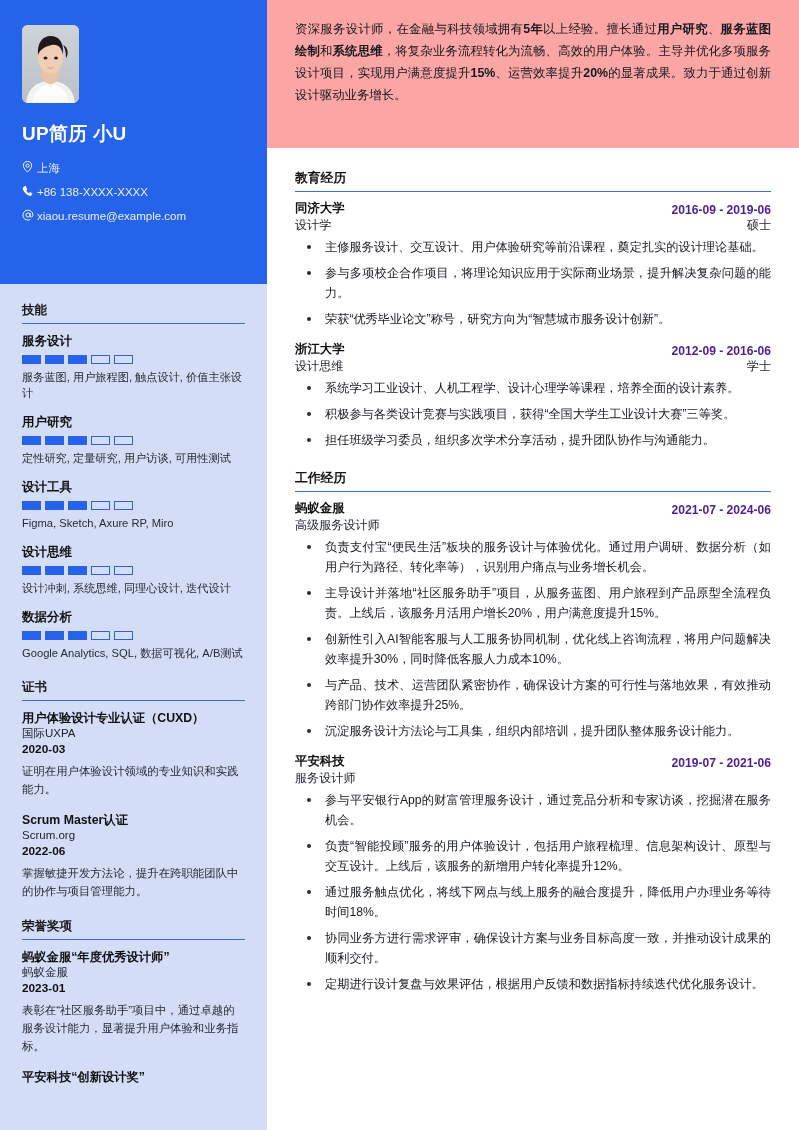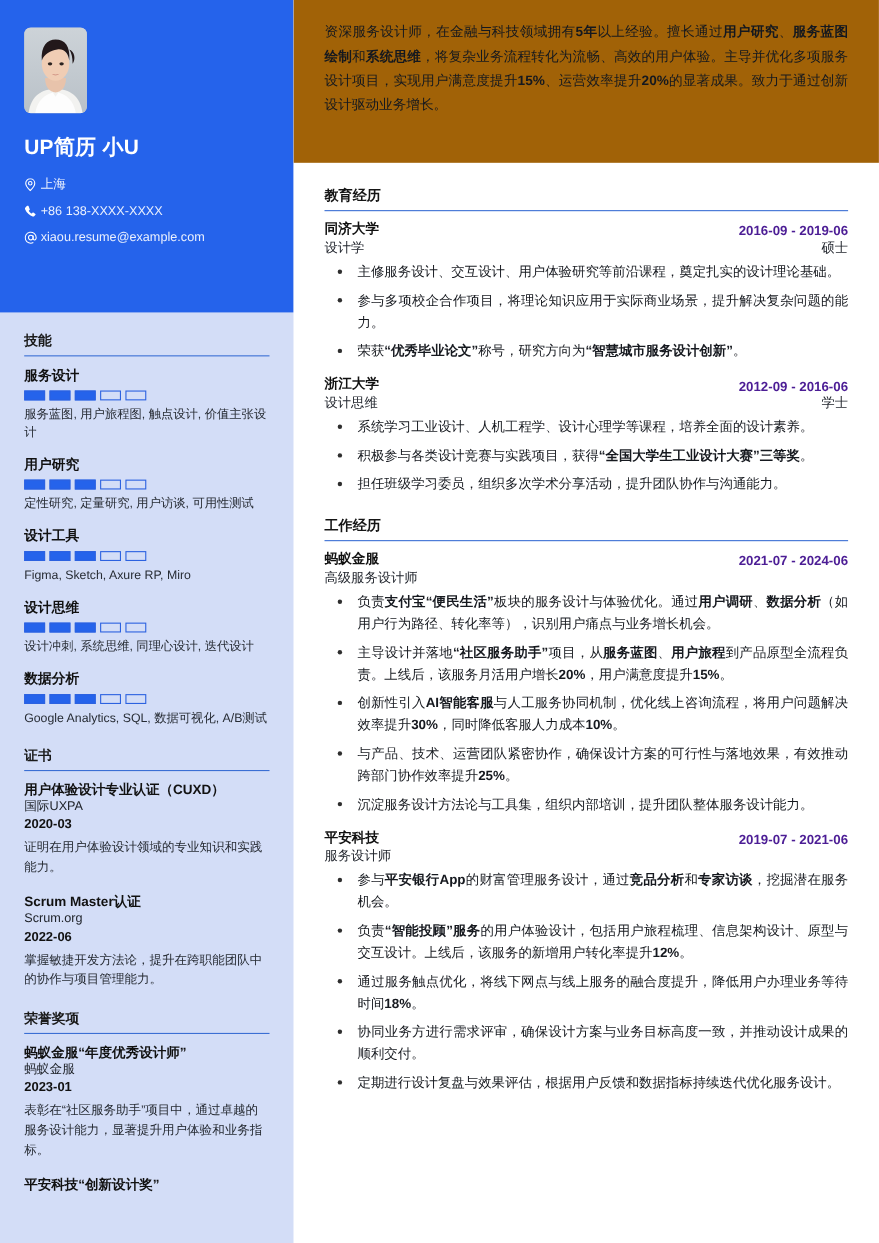--- a/index.html
+++ b/index.html
@@ -33,21 +33,21 @@
   }
   .avatar svg { display:block; width:100%; height:100%; }
   .person-name {
     color: #ffffff;
     font-size: 19px;
     font-weight: bold;
     letter-spacing: .3px;
     margin-bottom: 14px;
   }
   .contact-row {
-    display: flex; align-items: center;
+    display: flex; align-items: flex-start;
     color: #eaf0fe;
     font-size: 11.5px;
     margin-bottom: 10px;
     line-height: 14px;
   }
   .contact-row .ci {
     width: 15px; flex: 0 0 15px;
     display: inline-flex; align-items: center; justify-content: flex-start;
     color: #ffffff;
   }
@@ -72,21 +72,21 @@
 
   .cert { margin-bottom: 14px; }
   .cert-title { font-size: 12.3px; font-weight: bold; color: #111; line-height: 16px; }
   .cert-org { font-size: 11.5px; color: #20242b; line-height: 15px; }
   .cert-date { font-size: 11.8px; font-weight: bold; color: #111; line-height: 16px; margin-bottom: 5px; }
   .cert-desc { font-size: 11.4px; color: #262b33; line-height: 18px; }
 
   
   .main { flex: 1 1 auto; position: relative; background: #fff; }
   .summary {
-    background: #a16207;
+    background: #fca5a5;
     padding: 18px 28px 20px 28px;
     min-height: 148px;
   }
   .summary p { font-size: 12.4px; color: #14181f; line-height: 22px; text-align: justify; }
   .summary b { font-weight: bold; }
 
   .main-body { padding: 22px 28px 0 28px; }
 
   .sec-title {
     font-size: 12.8px; font-weight: bold; color: #151515;
@@ -114,21 +114,21 @@
     text-align: justify;
   }
   ul.bul li::before {
     content: "";
     position: absolute;
     left: 12px; top: 8px;
     width: 4px; height: 4px;
     border-radius: 50%;
     background: #2e2e2e;
   }
-  ul.bul li b { font-weight: bold; }
+  ul.bul li b { font-weight: normal; }
 </style>
 </head>
 <body>
 
 <div class="page">
 
   <aside class="sidebar">
     <div class="sidebar-head">
       <div class="avatar">
         <svg viewBox="0 0 57 78" preserveAspectRatio="none">

